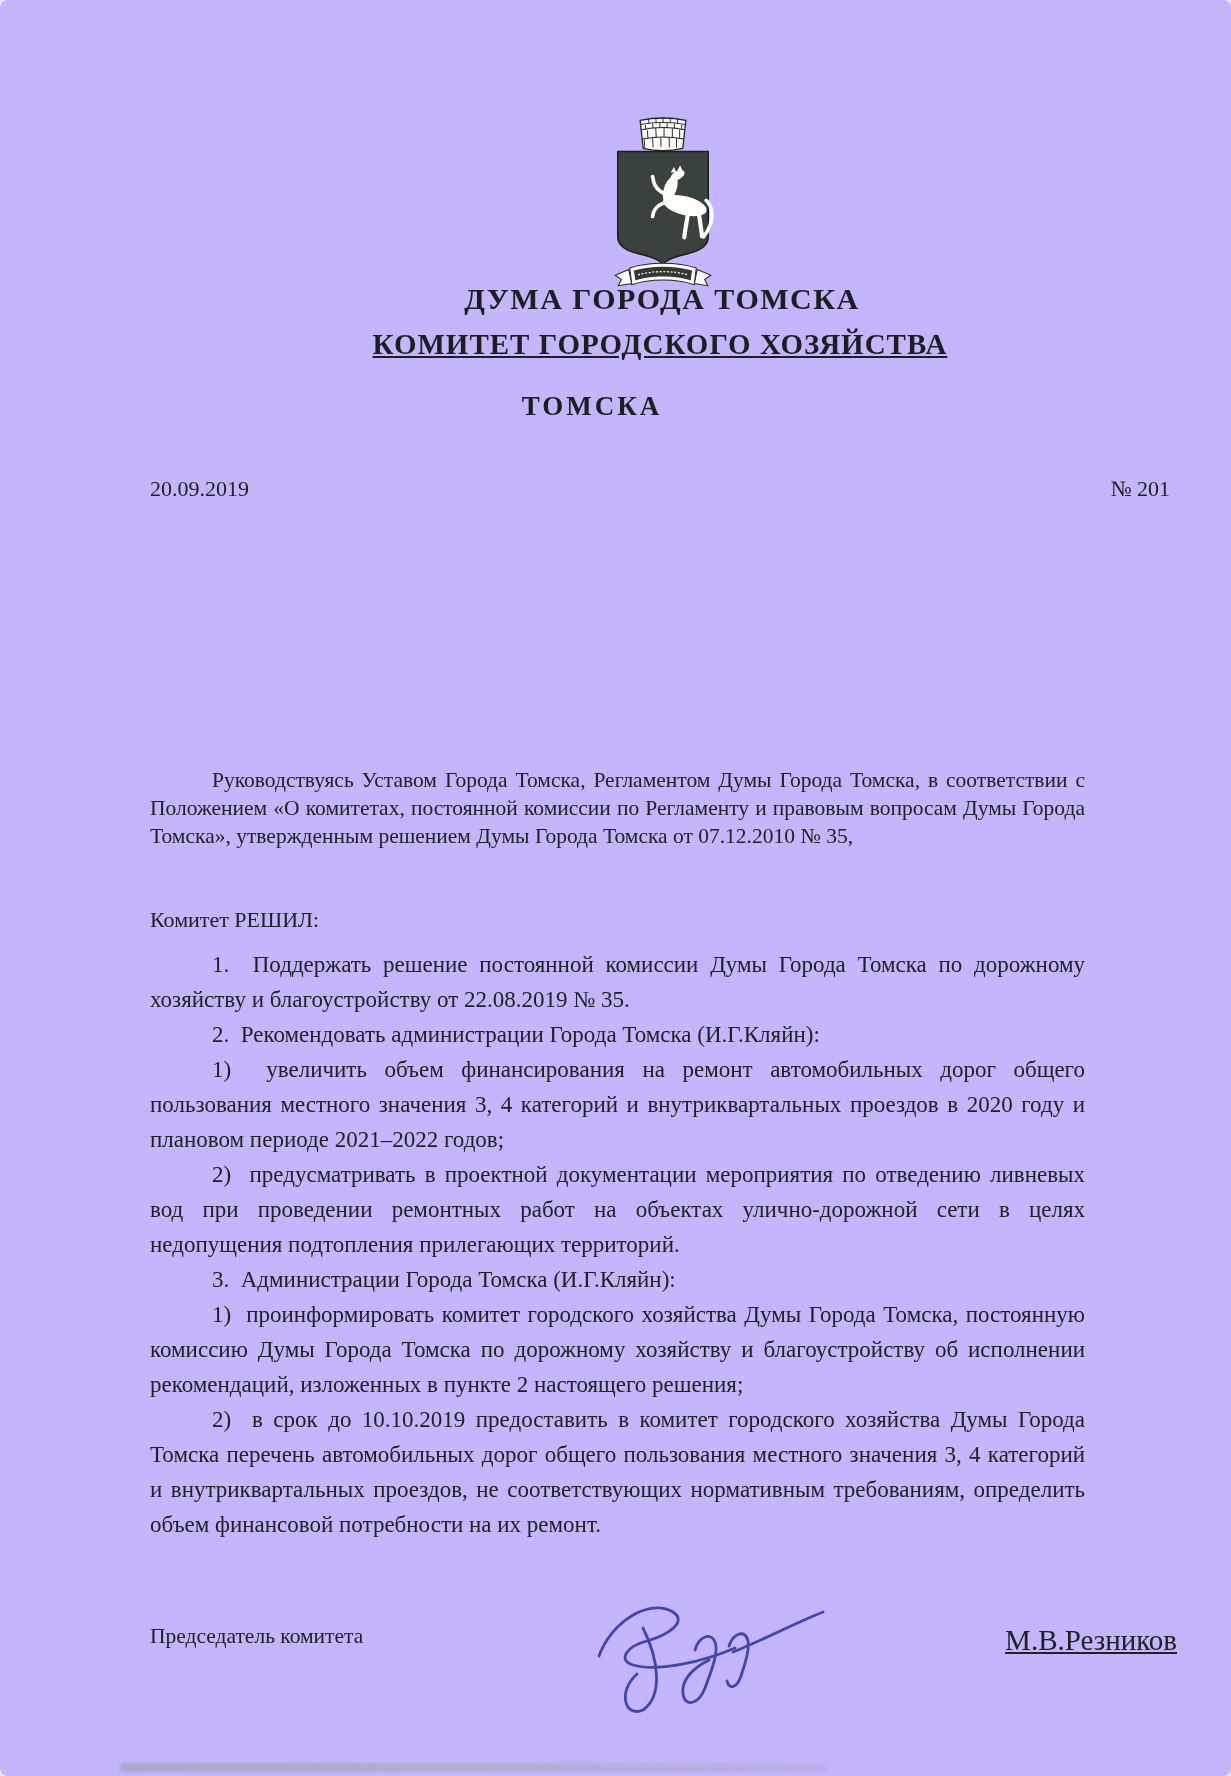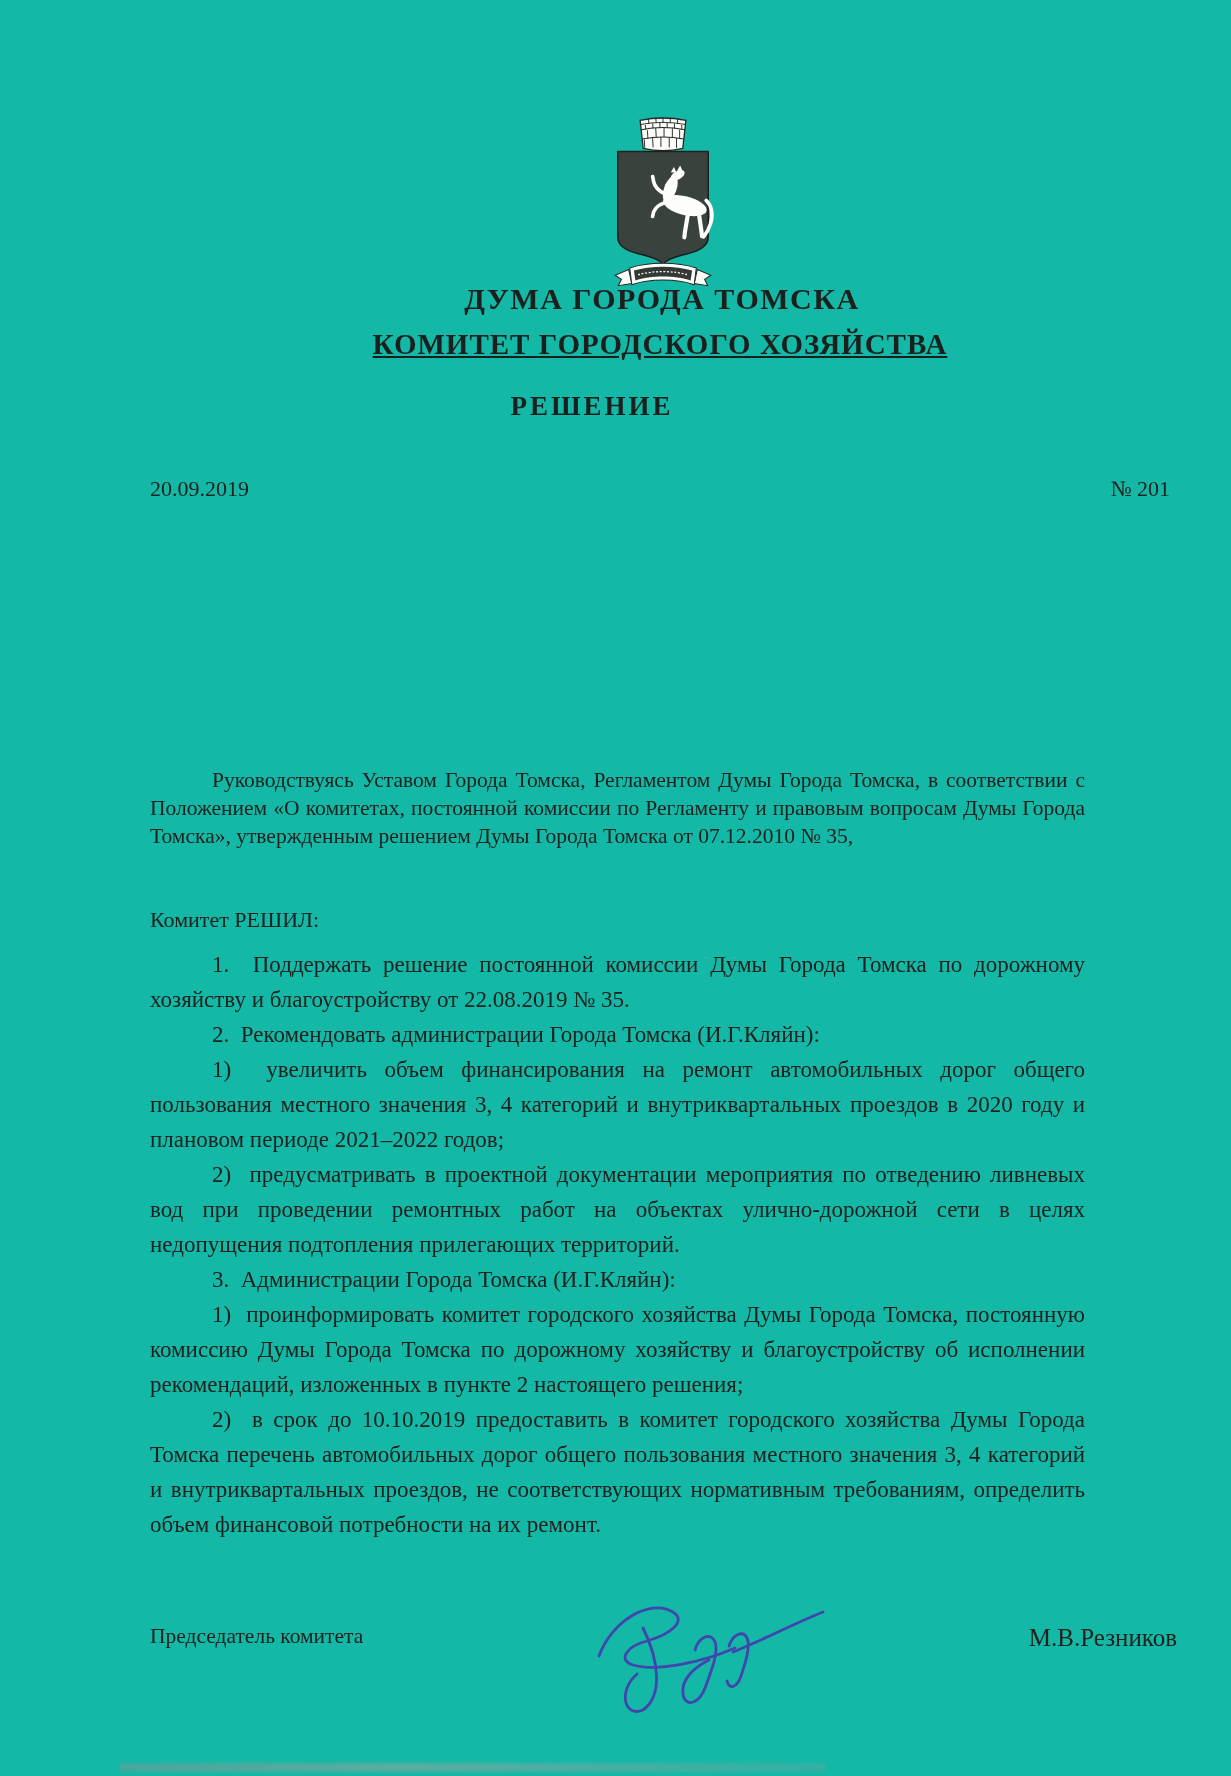--- a/index.html
+++ b/index.html
@@ -1,20 +1,21 @@
 <!DOCTYPE html>
 <html style="--text: #20221f; --shield: #3a423e; --ink: #4146ad;"><head>
 <meta charset="utf-8">
 <style>
   html,body { margin:0; padding:0; background:#e8e8e8; }
   .page {
     position:relative; width:1231px; height:1776px; margin:0 auto;
-    background:#14b8a6; overflow:hidden;
+    background:#c4b5fd; overflow:hidden;
     font-family:"Liberation Serif","DejaVu Serif",serif;
     color:var(--text,#20221f);
+    border-radius:8px;
   }
   .org, .committee, .doctype {
     position:absolute; transform:translateX(-50%); white-space:nowrap;
     font-weight:bold; color:#1b201e;
   }
   .org       { left:662px; top:282px; font-size:30px; letter-spacing:1.5px; }
   .committee { left:660px; top:328px; font-size:29px; letter-spacing:1px;text-decoration:underline; }
   .doctype   { left:592px; top:391px; font-size:27px; letter-spacing:3px; }
   .meta-row {
     position:absolute; left:150px; right:61px; top:476px;
@@ -32,21 +33,21 @@
   .resolved {
     position:absolute; left:150px; top:907px; width:935px;
     text-align:left; font-size:22px;
   }
   .items {
     position:absolute; left:150px; top:947px; width:935px;
     font-size:23px; line-height:35px; text-align:justify;
   }
   .items p { margin:0; text-indent:62px; }
   .sig-role { position:absolute; left:150px;  top:1624px; font-size:21.5px; }
-  .sig-name { position:absolute; right:54px;  top:1624px; font-size:25px; }
+  .sig-name { position:absolute; right:54px;  top:1624px; font-size:29px;text-decoration:underline; }
   .emblem   { position:absolute; left:611px;  top:112px; }
   .sig-svg  { position:absolute; left:583px;  top:1578px; }
   .scan-artifact {
     position:absolute; left:120px; top:1763px; width:706px; height:9px;
     background:linear-gradient(90deg, rgba(138,144,140,.42), rgba(158,163,158,.5) 40%, rgba(150,152,150,.22));
     filter:blur(1.5px);
   }
 </style>
 </head>
 <body>
@@ -111,21 +112,21 @@
         <path d="M166,303 L192,314 L180,322 L186,334 L160,330 Z" fill="#fcfcf9" stroke="#242826" stroke-width="2"></path>
         <path d="M36,300 C72,288 128,288 164,300 L160,332 C126,320 74,320 40,332 Z" fill="#fcfcf9" stroke="#242826" stroke-width="2"></path>
         <path d="M44,305 C76,295 124,295 156,305 L153,324 C124,314 76,314 47,324 Z" fill="#333a36"></path>
         <path d="M52,313 C80,305 120,305 148,313" fill="none" stroke="#efefec" stroke-width="2.5" stroke-dasharray="4 3"></path>
       </g>
     </svg>
   </div>
 
   <div class="org">ДУМА ГОРОДА ТОМСКА</div>
   <div class="committee">КОМИТЕТ ГОРОДСКОГО ХОЗЯЙСТВА</div>
-  <div class="doctype">РЕШЕНИЕ</div>
+  <div class="doctype">ТОМСКА</div>
 
   <div class="meta-row">
     <span>20.09.2019</span>
     <span>№ 201</span>
   </div>
 
 
   <div class="preamble">Руководствуясь Уставом Города Томска, Регламентом Думы Города Томска, в соответствии с Положением «О комитетах, постоянной комиссии по Регламенту и правовым вопросам Думы Города Томска», утвержденным решением Думы Города Томска от 07.12.2010 №&nbsp;35,</div>
   <div class="resolved">Комитет РЕШИЛ:</div>
   <div class="items">

